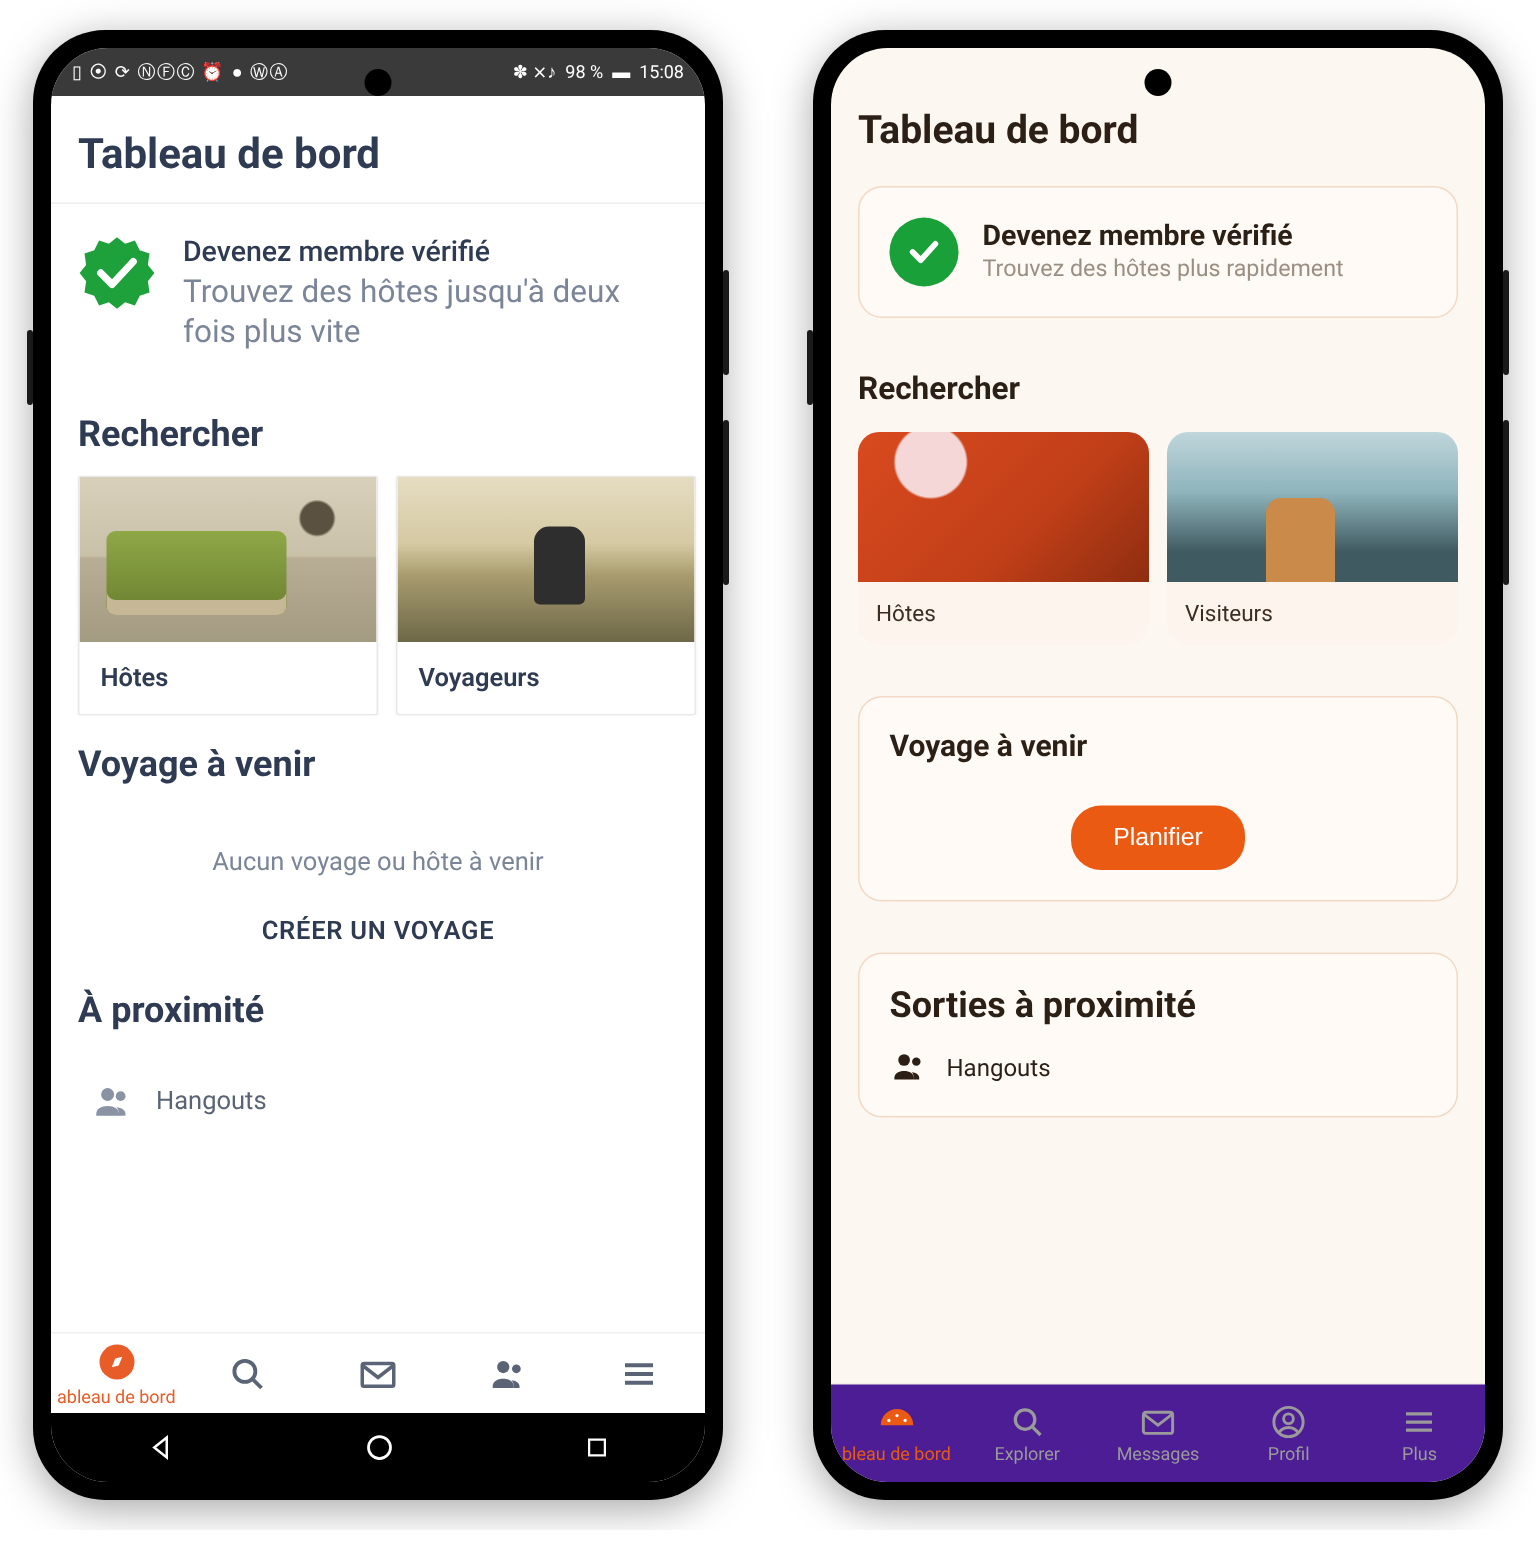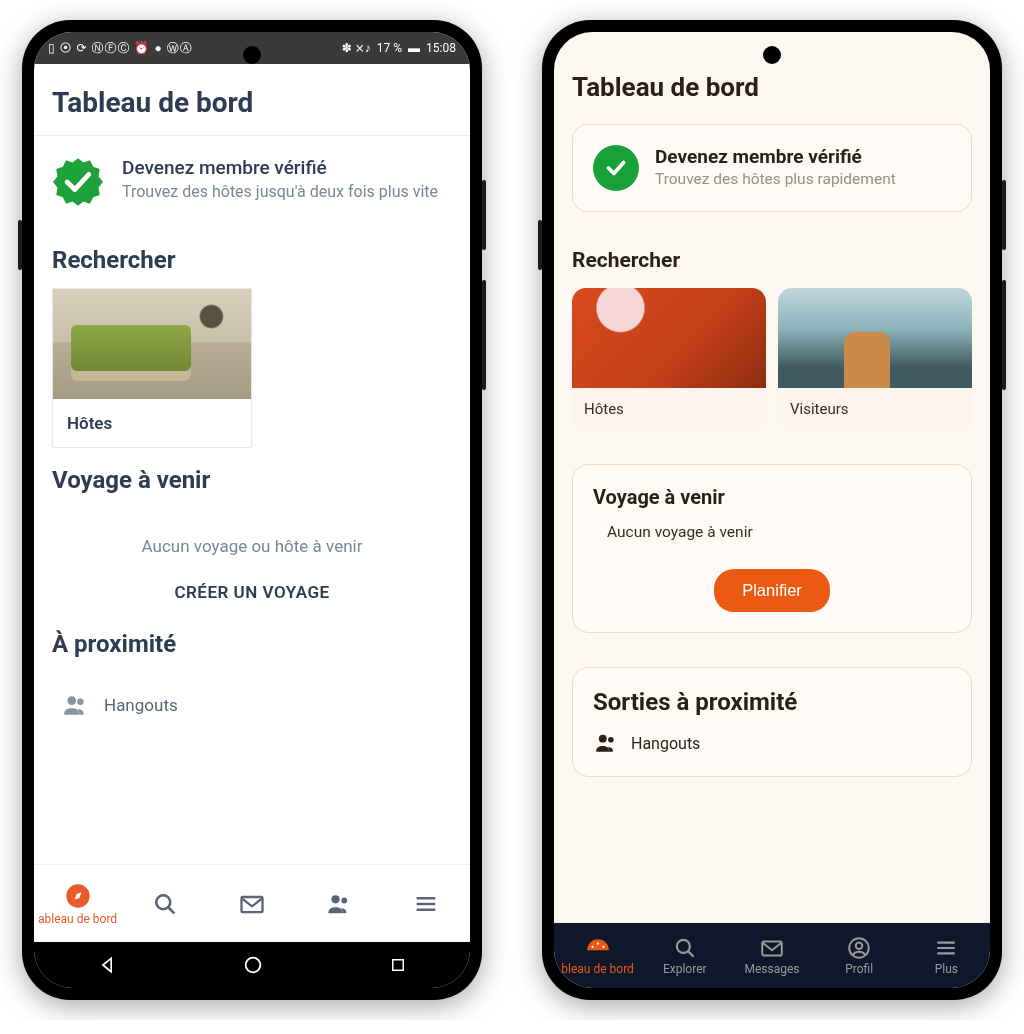--- a/index.html
+++ b/index.html
@@ -51,21 +51,21 @@
   .p1 .verify {
     display:flex; gap:18px; padding: 20px 18px;
     align-items:flex-start;
   }
   .p1 .badge {
     width:52px; height:52px; flex-shrink:0;
     position:relative;
   }
   .p1 .badge svg { width:100%; height:100%; }
   .p1 .verify-txt .title { font-size:19px; color:#2e3b52; font-weight:500; }
-  .p1 .verify-txt .sub { font-size:16px; color:#7b8598; margin-top:3px; line-height:1.3; }
+  .p1 .verify-txt .sub { font-size:21px; color:#7b8598; margin-top:3px; line-height:1.3; }
   .p1 h2 { font-size:24px; font-weight:700; color:#2e3b52; padding: 18px 18px 14px; }
   .p1 .cards { display:flex; gap:12px; padding: 0 18px; overflow:hidden; }
   .p1 .card {
     width: 200px; flex-shrink:0;
     border:1px solid #e8e8e8; border-radius:2px;
     background:#fff; overflow:hidden;
     box-shadow: 0 1px 3px rgba(0,0,0,.06);
   }
   .p1 .card .img { height:110px; background:#ccc; }
   .p1 .card .lbl { padding: 14px 14px; font-size:17px; font-weight:600; color:#2e3b52; }
@@ -92,21 +92,21 @@
     background:#2e2e2e; border-radius:10px 10px 4px 4px;
   }
 
   .p1 .empty { text-align:center; color:#7b8598; font-size:17px; padding: 28px 18px 6px; }
   .p1 .create { text-align:center; font-size:17px; font-weight:600; color:#2e3b52; letter-spacing:.5px; padding: 20px 0 10px; }
   .p1 .hangouts {
     display:flex; align-items:center; gap:16px; padding: 20px 28px;
     color:#5a6476; font-size:17px;
   }
   .p1 .navbar {
-    height: 78px; display:flex; justify-content:space-around; align-items:center;
+    height: 54px; display:flex; justify-content:space-around; align-items:center;
     border-top:1px solid #f0f0f0; padding:6px 0; background:#fff;
   }
   .p1 .navitem { display:flex; flex-direction:column; align-items:center; gap:2px; width:20%; color:#5a6476; font-size:12px; }
   .p1 .navitem.active { color:#e85c27; }
   .p1 .navitem svg { width:28px; height:28px; }
   .p1 .sysnav {
     height: 46px; background:#000; display:flex; justify-content:space-around; align-items:center;
   }
 
   
@@ -166,41 +166,41 @@
     display:block; margin:28px auto 0;
     background:#ea5a12; color:#fff; border:none; border-radius:20px;
     padding:12px 28px; font-size:16.5px; font-weight:500;
   }
   .p2 .outings { margin-top:34px; }
   .p2 .outings h3 { font-size:24px; font-weight:700; color:#2b1f16; margin-bottom:14px; }
   .p2 .hang-row { display:flex; align-items:center; gap:12px; font-size:16px; color:#2b1f16; }
   .p2 .hang-sub { font-size:15px; color:#2b1f16; margin-top:18px; padding-left:6px; }
   .p2 .navbar {
     height:66px; display:flex; justify-content:space-around; align-items:center;
-    background:#0f172a; border-top:1px solid #f2ede9;
+    background:#4c1d95; border-top:1px solid #f2ede9;
   }
   .p2 .navitem { display:flex; flex-direction:column; align-items:center; gap:1px; width:20%; color:#9a9a9a; font-size:12px; }
   .p2 .navitem.active { color:#ea5a12; }
   .p2 .navitem svg { width:26px; height:26px; }
 </style>
 </head>
 <body>
 
 <div class="phone p1">
   <div class="side-btn r1"></div>
     <div class="side-btn r2"></div>
     <div class="side-btn l1"></div>
   <div class="screen">
     <div class="notch-dot"></div>
 
     <div class="statusbar">
       <span class="status-icons">▯ ⦿ ⟳ ⓃⒻⒸ ⏰ ● ⓌⒶ</span>
       <span class="status-right">
         <span>✽  ⨯♪</span>
-        <span>17 %</span>
+        <span>98 %</span>
         <span>▬</span>
         <span>15:08</span>
       </span>
     </div>
 
     <div class="content">
       <h1>Tableau de bord</h1>
       <div class="divider"></div>
 
       <div class="verify">
@@ -214,20 +214,24 @@
           <div class="title">Devenez membre vérifié</div>
           <div class="sub">Trouvez des hôtes jusqu'à deux fois plus vite</div>
         </div>
       </div>
 
       <h2>Rechercher</h2>
       <div class="cards">
         <div class="card">
           <div class="img couch"></div>
           <div class="lbl">Hôtes</div>
+        </div>
+        <div class="card">
+          <div class="img travel"></div>
+          <div class="lbl">Voyageurs</div>
         </div>
 
       </div>
 
       <h2>Voyage à venir</h2>
       <div class="empty">Aucun voyage ou hôte à venir</div>
       <div class="create">CRÉER UN VOYAGE</div>
 
       <h2>À proximité</h2>
       <div class="hangouts">
@@ -323,21 +327,20 @@
           <div class="lbl">Hôtes</div>
         </div>
         <div class="card">
           <div class="img visit"></div>
           <div class="lbl">Visiteurs</div>
         </div>
       </div>
 
       <div class="panel trip-panel">
         <h3>Voyage à venir</h3>
-        <div class="empty">Aucun voyage à venir</div>
         <button class="plan-btn">Planifier</button>
       </div>
 
       <div class="panel outings">
         <h3>Sorties à proximité</h3>
         <div class="hang-row">
           <svg width="26" height="26" viewBox="0 0 24 24" fill="#2b1f16">
             <circle cx="9" cy="8" r="3.6"></circle>
               <circle cx="16.5" cy="9" r="2.6"></circle>
             <path d="M3 19c0-2.8 2.7-4.3 6-4.3s6 1.5 6 4.3v1H3z"></path>

